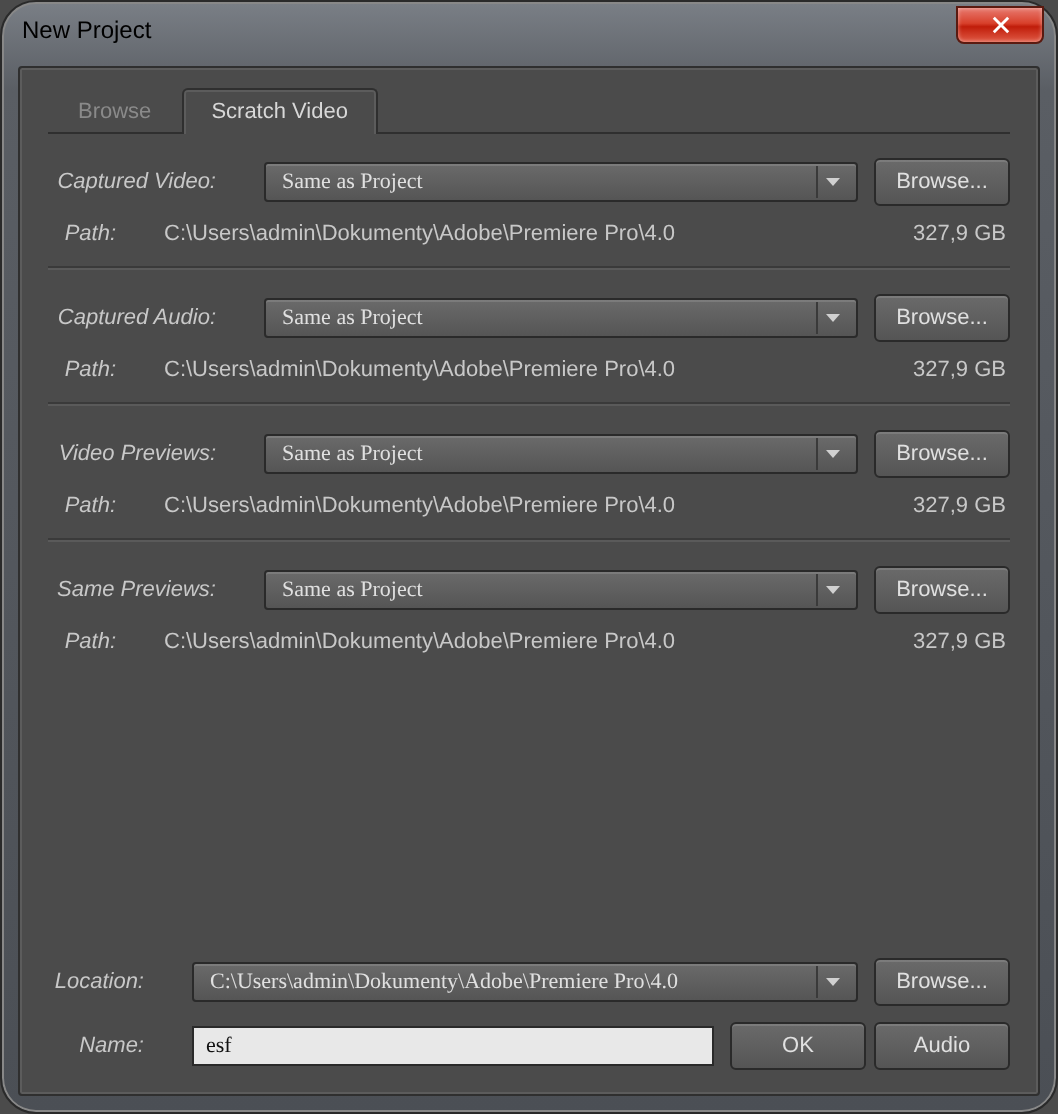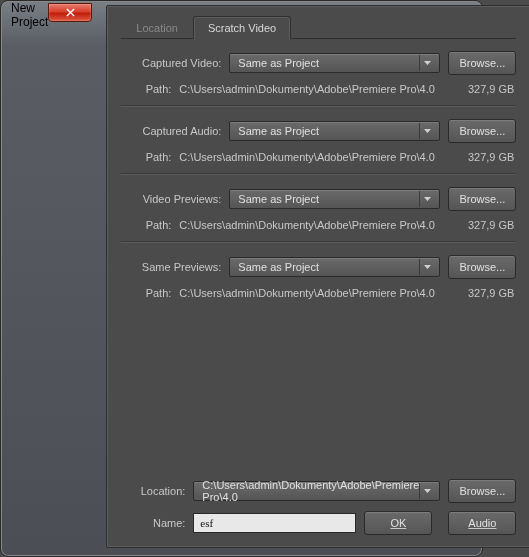--- a/index.html
+++ b/index.html
@@ -4,27 +4,28 @@
 <style>
   * { box-sizing: border-box; margin: 0; padding: 0; }
   body {
     font-family: Tahoma, "Segoe UI", sans-serif;
     font-size: 11px;
     background: #4b4b4b;
     color: #c8c8c8;
     user-select: none;
   }
   .window {
-    width: 483px;
+    width: 529px;
     height: 557px;
     background: linear-gradient(to bottom, #7a7f86 0%, #5a5e64 8%, #4b4f55 100%);
     border: 1px solid #2a2a2a;
-    border-radius: 8px;
+    border-radius: 18px;
     position: relative;
     display: flex;
+    flex-direction: column;
     box-shadow: 0 0 0 1px #888 inset;
   }
   .titlebar {
     height: 28px;
     display: flex;
     align-items: center;
     padding: 0 6px 0 10px;
     color: #000;
     font-size: 12px;
   }
@@ -80,37 +81,38 @@
   }
   .section { margin-bottom: 10px; }
   .row {
     display: flex;
     align-items: center;
     margin-bottom: 8px;
   }
   .label {
     width: 108px;
     text-align: right;
-    padding-right: 8px;
+    padding-right: 24px;
     color: #c8c8c8;
+    font-style: italic;
   }
   .dropdown {
     flex: 1;
     height: 20px;
     background: linear-gradient(to bottom, #6a6a6a, #555555);
     border: 1px solid #2a2a2a;
     border-radius: 2px;
     display: flex;
     align-items: center;
     padding: 0 4px 0 8px;
     color: #e0e0e0;
     margin-right: 8px;
     box-shadow: inset 0 1px 0 rgba(255,255,255,0.12);
   }
-  .dropdown-text { flex: 1; }
+  .dropdown-text { flex: 1; font-family: Liberation Serif, serif; }
   .dropdown-arrow {
     width: 16px; height: 16px;
     border-left: 1px solid #3a3a3a;
     display: flex; align-items: center; justify-content: center;
   }
   .dropdown-arrow svg { width: 7px; height: 4px; }
   .btn {
     height: 20px;
     min-width: 68px;
     padding: 11px 10px;
@@ -154,42 +156,41 @@
     background: #e8e8e8;
     border: 1px solid #2a2a2a;
     color: #111;
     padding: 0 6px;
     font-family: Liberation Serif, serif;
     font-size: 11px;
     margin-right: 8px;
   }
   .btn-row {
     display: flex;
-    gap: 16px;
-    text-decoration: underline;
+    gap: 4px;
   }
 </style>
 </head>
 <body>
 
 <div class="window">
   <div class="titlebar">
     <span class="titlebar-title">New Project</span>
     <div class="win-btns">
       <div class="win-close">
         <svg viewBox="0 0 10 10">
             <path d="M1 1 L9 9 M9 1 L1 9" stroke="#fff" stroke-width="1.6"></path>
           </svg>
       </div>
     </div>
   </div>
 
   <div class="client">
     <div class="tabs">
-      <div class="tab">Location</div>
+      <div class="tab">Browse</div>
       <div class="tab active">Scratch Video</div>
     </div>
 
     <div class="scratch-panel">
 
       <div class="section">
         <div class="row">
           <div class="label">Captured Video:</div>
           <div class="dropdown">
             <span class="dropdown-text">Same as Project</span>

